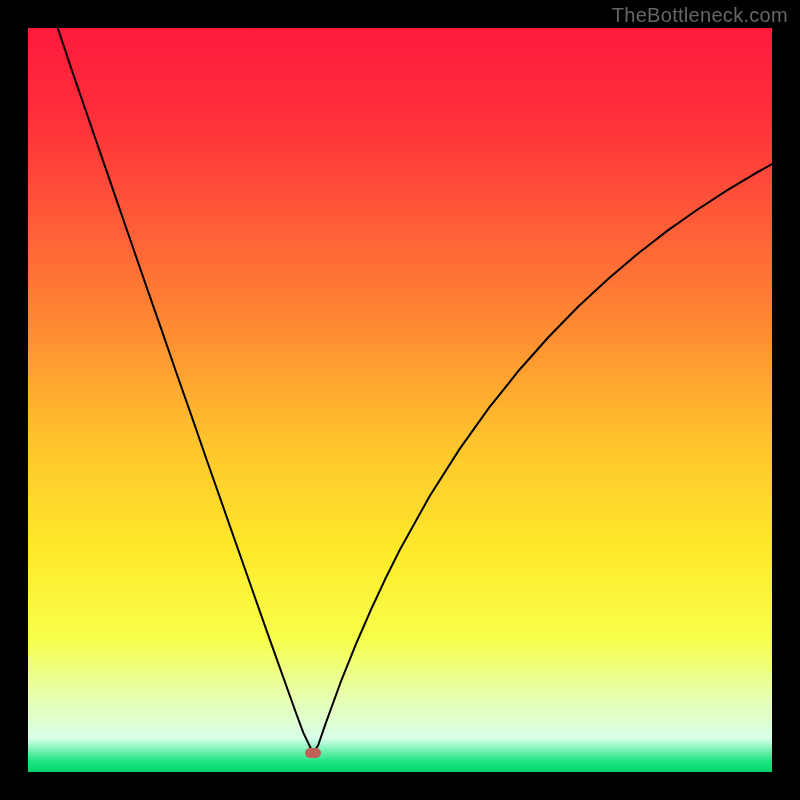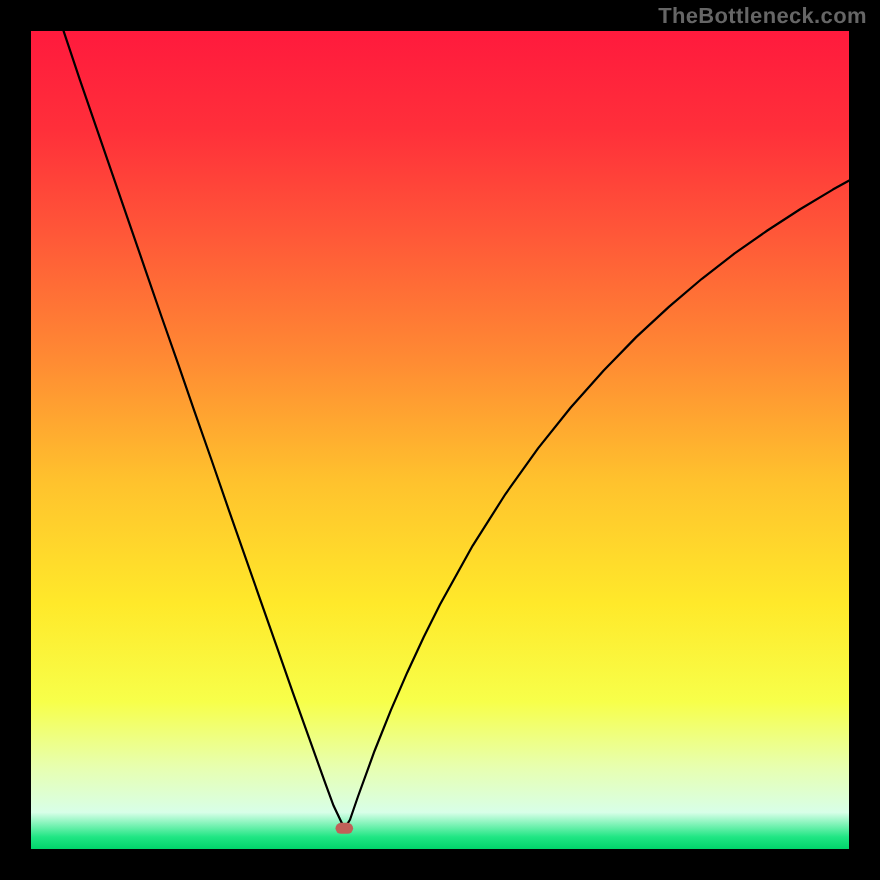--- a/index.html
+++ b/index.html
@@ -16,21 +16,21 @@
     width: 800px;
     height: 800px;
     background: #000;
   }
   .watermark {
     position: absolute;
     top: 4px;
     right: 12px;
     color: #666;
     font-size: 20px;
-    font-weight: 700;
+    font-weight: 400;
     letter-spacing: 0.3px;
     z-index: 5;
     user-select: none;
   }
   .plot-area {
     position: absolute;
     left: 28px;
     top: 28px;
     width: 744px;
     height: 744px;

